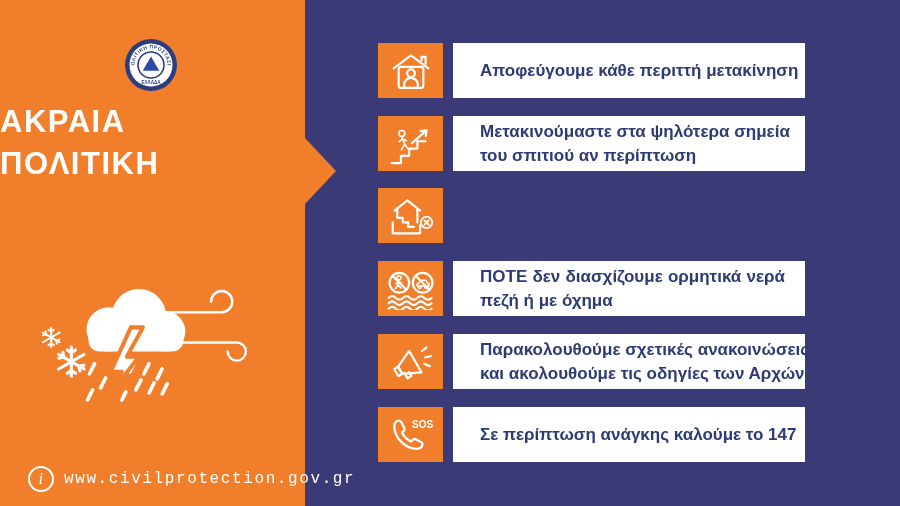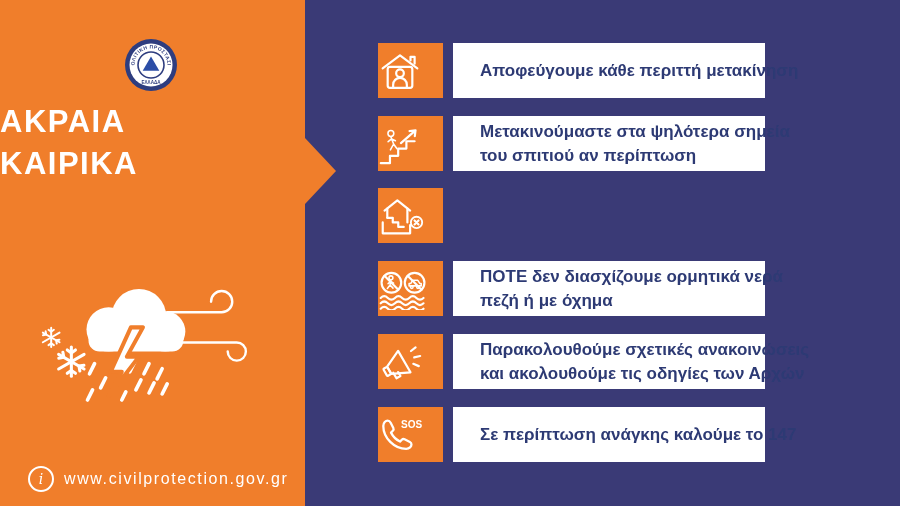--- a/index.html
+++ b/index.html
@@ -28,29 +28,29 @@
   .weather { position:absolute; left:30px; top:278px; width:232px; height:128px; }
   .footer {
     position:absolute; left:28px; top:466px; width:270px;
     display:flex; align-items:center; gap:10px; color:#FFFFFF;
   }
   .info-badge {
     width:22px; height:22px; border:2px solid #FFFFFF; border-radius:50%;
     display:flex; align-items:center; justify-content:center; flex:0 0 auto;
     font-family:"DejaVu Serif", serif; font-style:italic; font-size:14px; line-height:1;
   }
-  .site-url { font-size:16px; letter-spacing:1.6px; white-space:nowrap; }
+  .site-url { font-size:16px; letter-spacing:1.6px; white-space:nowrap;font-family:Liberation Mono, monospace; }
   
   .row { position:absolute; left:378px; width:455px; height:55px; }
   .icon-box {
     position:absolute; left:0; top:0; width:65px; height:55px;
-    background:#F07E2B; display:flex; align-items:center; 
+    background:#F07E2B; display:flex; align-items:center; justify-content:center;
   }
   .text-box {
-    position:absolute; left:75px; top:0; width:312px; height:55px;
+    position:absolute; left:75px; top:0; width:352px; height:55px;
     background:#FFFFFF; box-sizing:border-box;
     display:flex; flex-direction:column; justify-content:center;
     padding:0 20px 0 27px;
   }
   .line {
     color:#2D3A74; font-weight:bold; font-size:17px; line-height:24px;
     white-space:nowrap;
   }
   .line.justify { text-align:justify; text-align-last:justify; }
   .ic { stroke:#FFFFFF; fill:none; stroke-width:2.4; stroke-linecap:round; stroke-linejoin:round; }
@@ -72,21 +72,21 @@
       <text font-size="5" font-weight="bold" fill="#2E3D7F" letter-spacing="0.4">
         <textPath href="#topArc" startOffset="50%" text-anchor="middle">ΠΟΛΙΤΙΚΗ ΠΡΟΣΤΑΣΙΑ</textPath>
       </text>
       <text y="18.5" font-size="4.6" font-weight="bold" fill="#2E3D7F" text-anchor="middle">ΕΛΛΑΔΑ</text>
       <circle r="13" fill="#FFFFFF" stroke="#2E3D7F" stroke-width="1.6"></circle>
       <path d="M0,-8.6 L8.3,5.8 L-8.3,5.8 Z" fill="#2B4DA6"></path>
     </svg>
 
     <div class="title">
       <div>ΑΚΡΑΙΑ</div>
-      <div>ΚΑΙΡΙΚΑ</div>
+      <div>ΠΟΛΙΤΙΚΗ</div>
     </div>
 
     <svg class="weather" viewBox="0 0 230 125">
       <defs>
         <g id="flake" stroke="#FFFFFF" stroke-width="2.1" stroke-linecap="round">
           <line y1="-10" y2="10"></line>
           <line x1="-8.7" y1="-5" x2="8.7" y2="5"></line>
           <line x1="-8.7" y1="5" x2="8.7" y2="-5"></line>
           <path d="M0,-6 l2.8,-2 M0,-6 l-2.8,-2 M0,6 l2.8,2 M0,6 l-2.8,2 M-5.2,-3 l-0.6,-3.4 M-5.2,-3 l-3.4,0.6 M5.2,3 l0.6,3.4 M5.2,3 l3.4,-0.6" fill="none"></path>
         </g>

